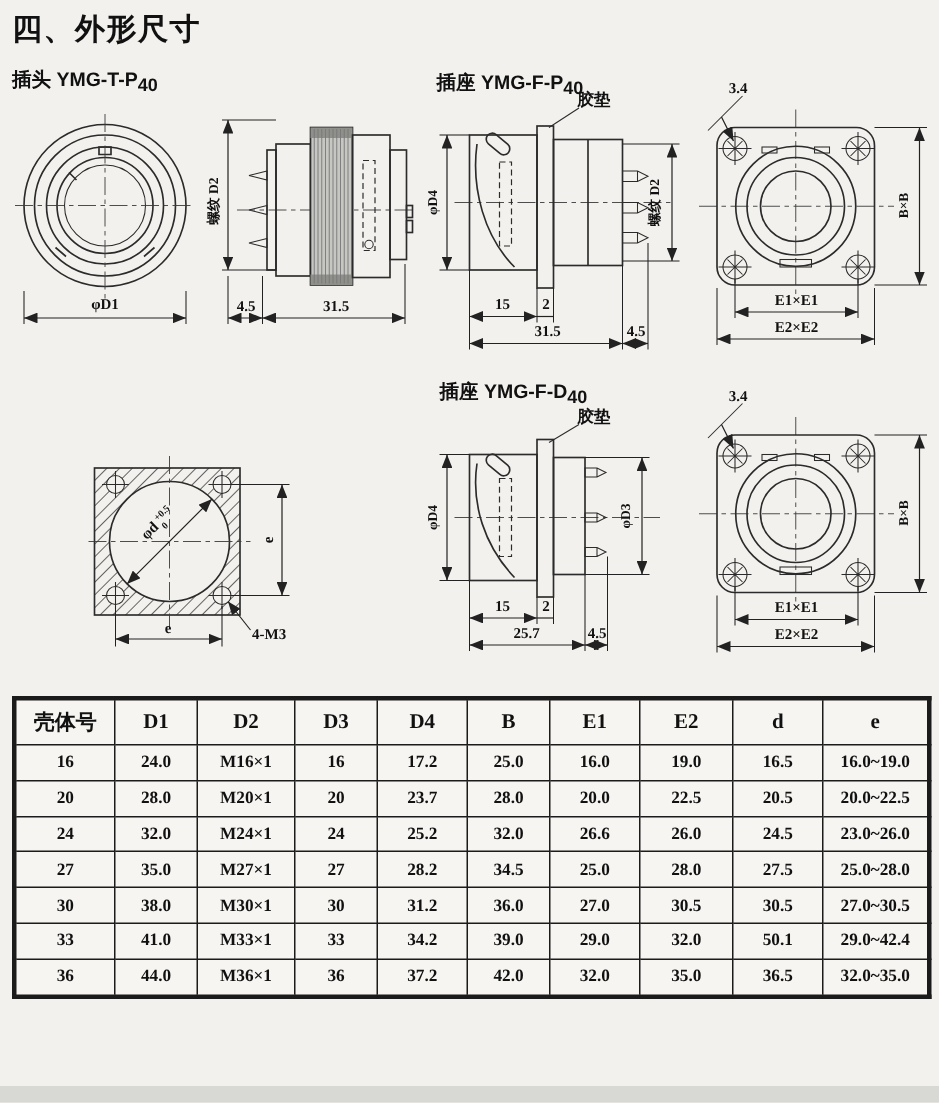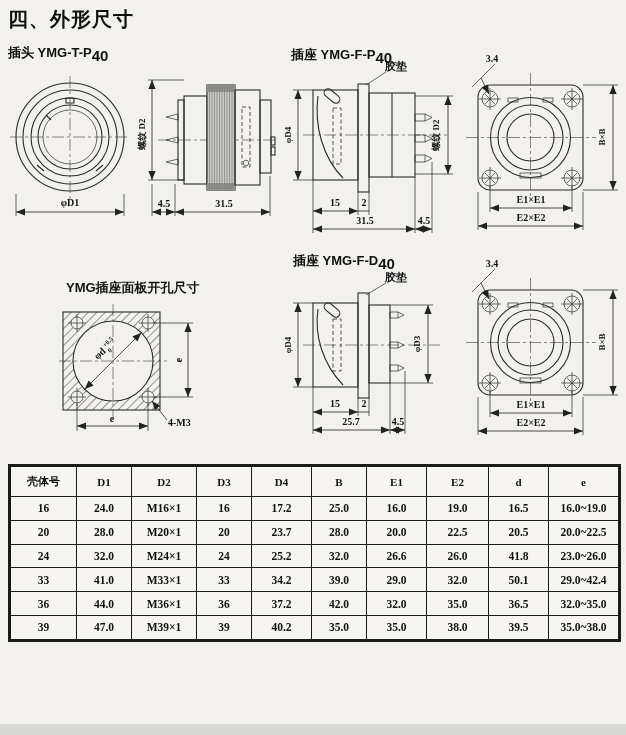--- a/index.html
+++ b/index.html
@@ -1,33 +1,33 @@
 <!DOCTYPE html>
 <html><head>
 <meta charset="utf-8">
 <style>
   html,body{margin:0;padding:0;background:#d8d8d4;}
   .page{position:relative;width:626px;height:724px;background:#f2f1ee;font-family:"Liberation Sans",sans-serif;color:#111;overflow:hidden;}
   .title{position:absolute;left:8px;top:6px;font-size:20px;font-weight:bold;letter-spacing:1px;}
   .lbl{position:absolute;font-size:13px;font-weight:bold;white-space:nowrap;}
-  .lbl sub{font-size:15px;}
+  .lbl sub{font-size:12px;}
   svg.drw{position:absolute;overflow:visible;}
   .ln{fill:none;stroke:#2b2b2b;stroke-width:1.1;}
   .thin{fill:none;stroke:#2b2b2b;stroke-width:.7;}
   .cl{fill:none;stroke:#3a3a3a;stroke-width:.6;stroke-dasharray:12 3 3 3;}
   .dsh{fill:none;stroke:#2b2b2b;stroke-width:.8;stroke-dasharray:4 2.5;}
   .dim{stroke:#222;stroke-width:.8;fill:none;}
   .ext{stroke:#222;stroke-width:.7;fill:none;}
   text{font-family:"Liberation Serif",serif;font-weight:bold;fill:#111;}
   .dtx{font-size:10px;text-anchor:middle;}
   .dtx9{font-size:9px;text-anchor:middle;}
   .cjk{font-family:"Liberation Sans",sans-serif;font-size:11px;font-weight:bold;text-anchor:middle;}
   table.spec{position:absolute;left:8px;top:464px;width:610px;border-collapse:collapse;table-layout:fixed;
     font-family:"Liberation Serif",serif;font-weight:bold;text-align:center;border:3px solid #1b1b1b;background:#f6f5f2;}
-  table.spec th{font-size:11px;height:29px;border:1.5px solid #1b1b1b;padding:0;}
+  table.spec th{font-size:14px;height:29px;border:1.5px solid #1b1b1b;padding:0;}
   table.spec td{font-size:11.5px;height:22.8px;border:1.5px solid #1b1b1b;padding:0;}
 </style>
 </head>
 <body>
 
 <div class="page">
 
   <svg width="0" height="0" style="position:absolute">
     <defs>
       <marker id="ar" viewBox="0 0 10 8" markerWidth="9" markerHeight="7.2" refX="10" refY="4" orient="auto-start-reverse" markerUnits="userSpaceOnUse">
@@ -43,21 +43,20 @@
 
   <div class="lbl" style="left:8px;top:44px">
     <span>插头 YMG-T-P</span><sub>40</sub>
   </div>
   <div class="lbl" style="left:291px;top:46px">
     <span>插座 YMG-F-P</span><sub>40</sub>
   </div>
   <div class="lbl" style="left:293px;top:252px">
     <span>插座 YMG-F-D</span><sub>40</sub>
   </div>
-  <div class="lbl" style="left:66px;top:279px">YMG插座面板开孔尺寸</div>
 
   <svg class="drw" style="left:6px;top:70px" width="132" height="156">
     <g>
       <circle class="ln" cx="64" cy="67" r="54"></circle>
       <circle class="ln" cx="64" cy="67" r="47"></circle>
       <circle class="ln" cx="64" cy="67" r="39"></circle>
       <circle class="ln" cx="64" cy="67" r="32"></circle>
       <circle class="thin" cx="64" cy="67" r="27"></circle>
       <path class="ln" d="M60,28 h8 v5 h-8 z"></path>
       <path class="ln" d="M31,95 l7,6 M97,95 l-7,6 M40,45 l5,5"></path>
@@ -392,22 +391,46 @@
         </tr>
         <tr>
           <td>24</td>
           <td>32.0</td>
           <td>M24×1</td>
           <td>24</td>
           <td>25.2</td>
           <td>32.0</td>
           <td>26.6</td>
           <td>26.0</td>
-          <td>41.8</td>
+          <td>24.5</td>
           <td>23.0~26.0</td>
+        </tr>
+        <tr>
+          <td>27</td>
+          <td>35.0</td>
+          <td>M27×1</td>
+          <td>27</td>
+          <td>28.2</td>
+          <td>34.5</td>
+          <td>25.0</td>
+          <td>28.0</td>
+          <td>27.5</td>
+          <td>25.0~28.0</td>
+        </tr>
+        <tr>
+          <td>30</td>
+          <td>38.0</td>
+          <td>M30×1</td>
+          <td>30</td>
+          <td>31.2</td>
+          <td>36.0</td>
+          <td>27.0</td>
+          <td>30.5</td>
+          <td>30.5</td>
+          <td>27.0~30.5</td>
         </tr>
         <tr>
           <td>33</td>
           <td>41.0</td>
           <td>M33×1</td>
           <td>33</td>
           <td>34.2</td>
           <td>39.0</td>
           <td>29.0</td>
           <td>32.0</td>
@@ -419,28 +442,16 @@
           <td>44.0</td>
           <td>M36×1</td>
           <td>36</td>
           <td>37.2</td>
           <td>42.0</td>
           <td>32.0</td>
           <td>35.0</td>
           <td>36.5</td>
           <td>32.0~35.0</td>
         </tr>
-        <tr>
-          <td>39</td>
-          <td>47.0</td>
-          <td>M39×1</td>
-          <td>39</td>
-          <td>40.2</td>
-          <td>35.0</td>
-          <td>35.0</td>
-          <td>38.0</td>
-          <td>39.5</td>
-          <td>35.0~38.0</td>
-        </tr>
       </tbody>
   </table>
 
 </div>
 
 </body></html>

